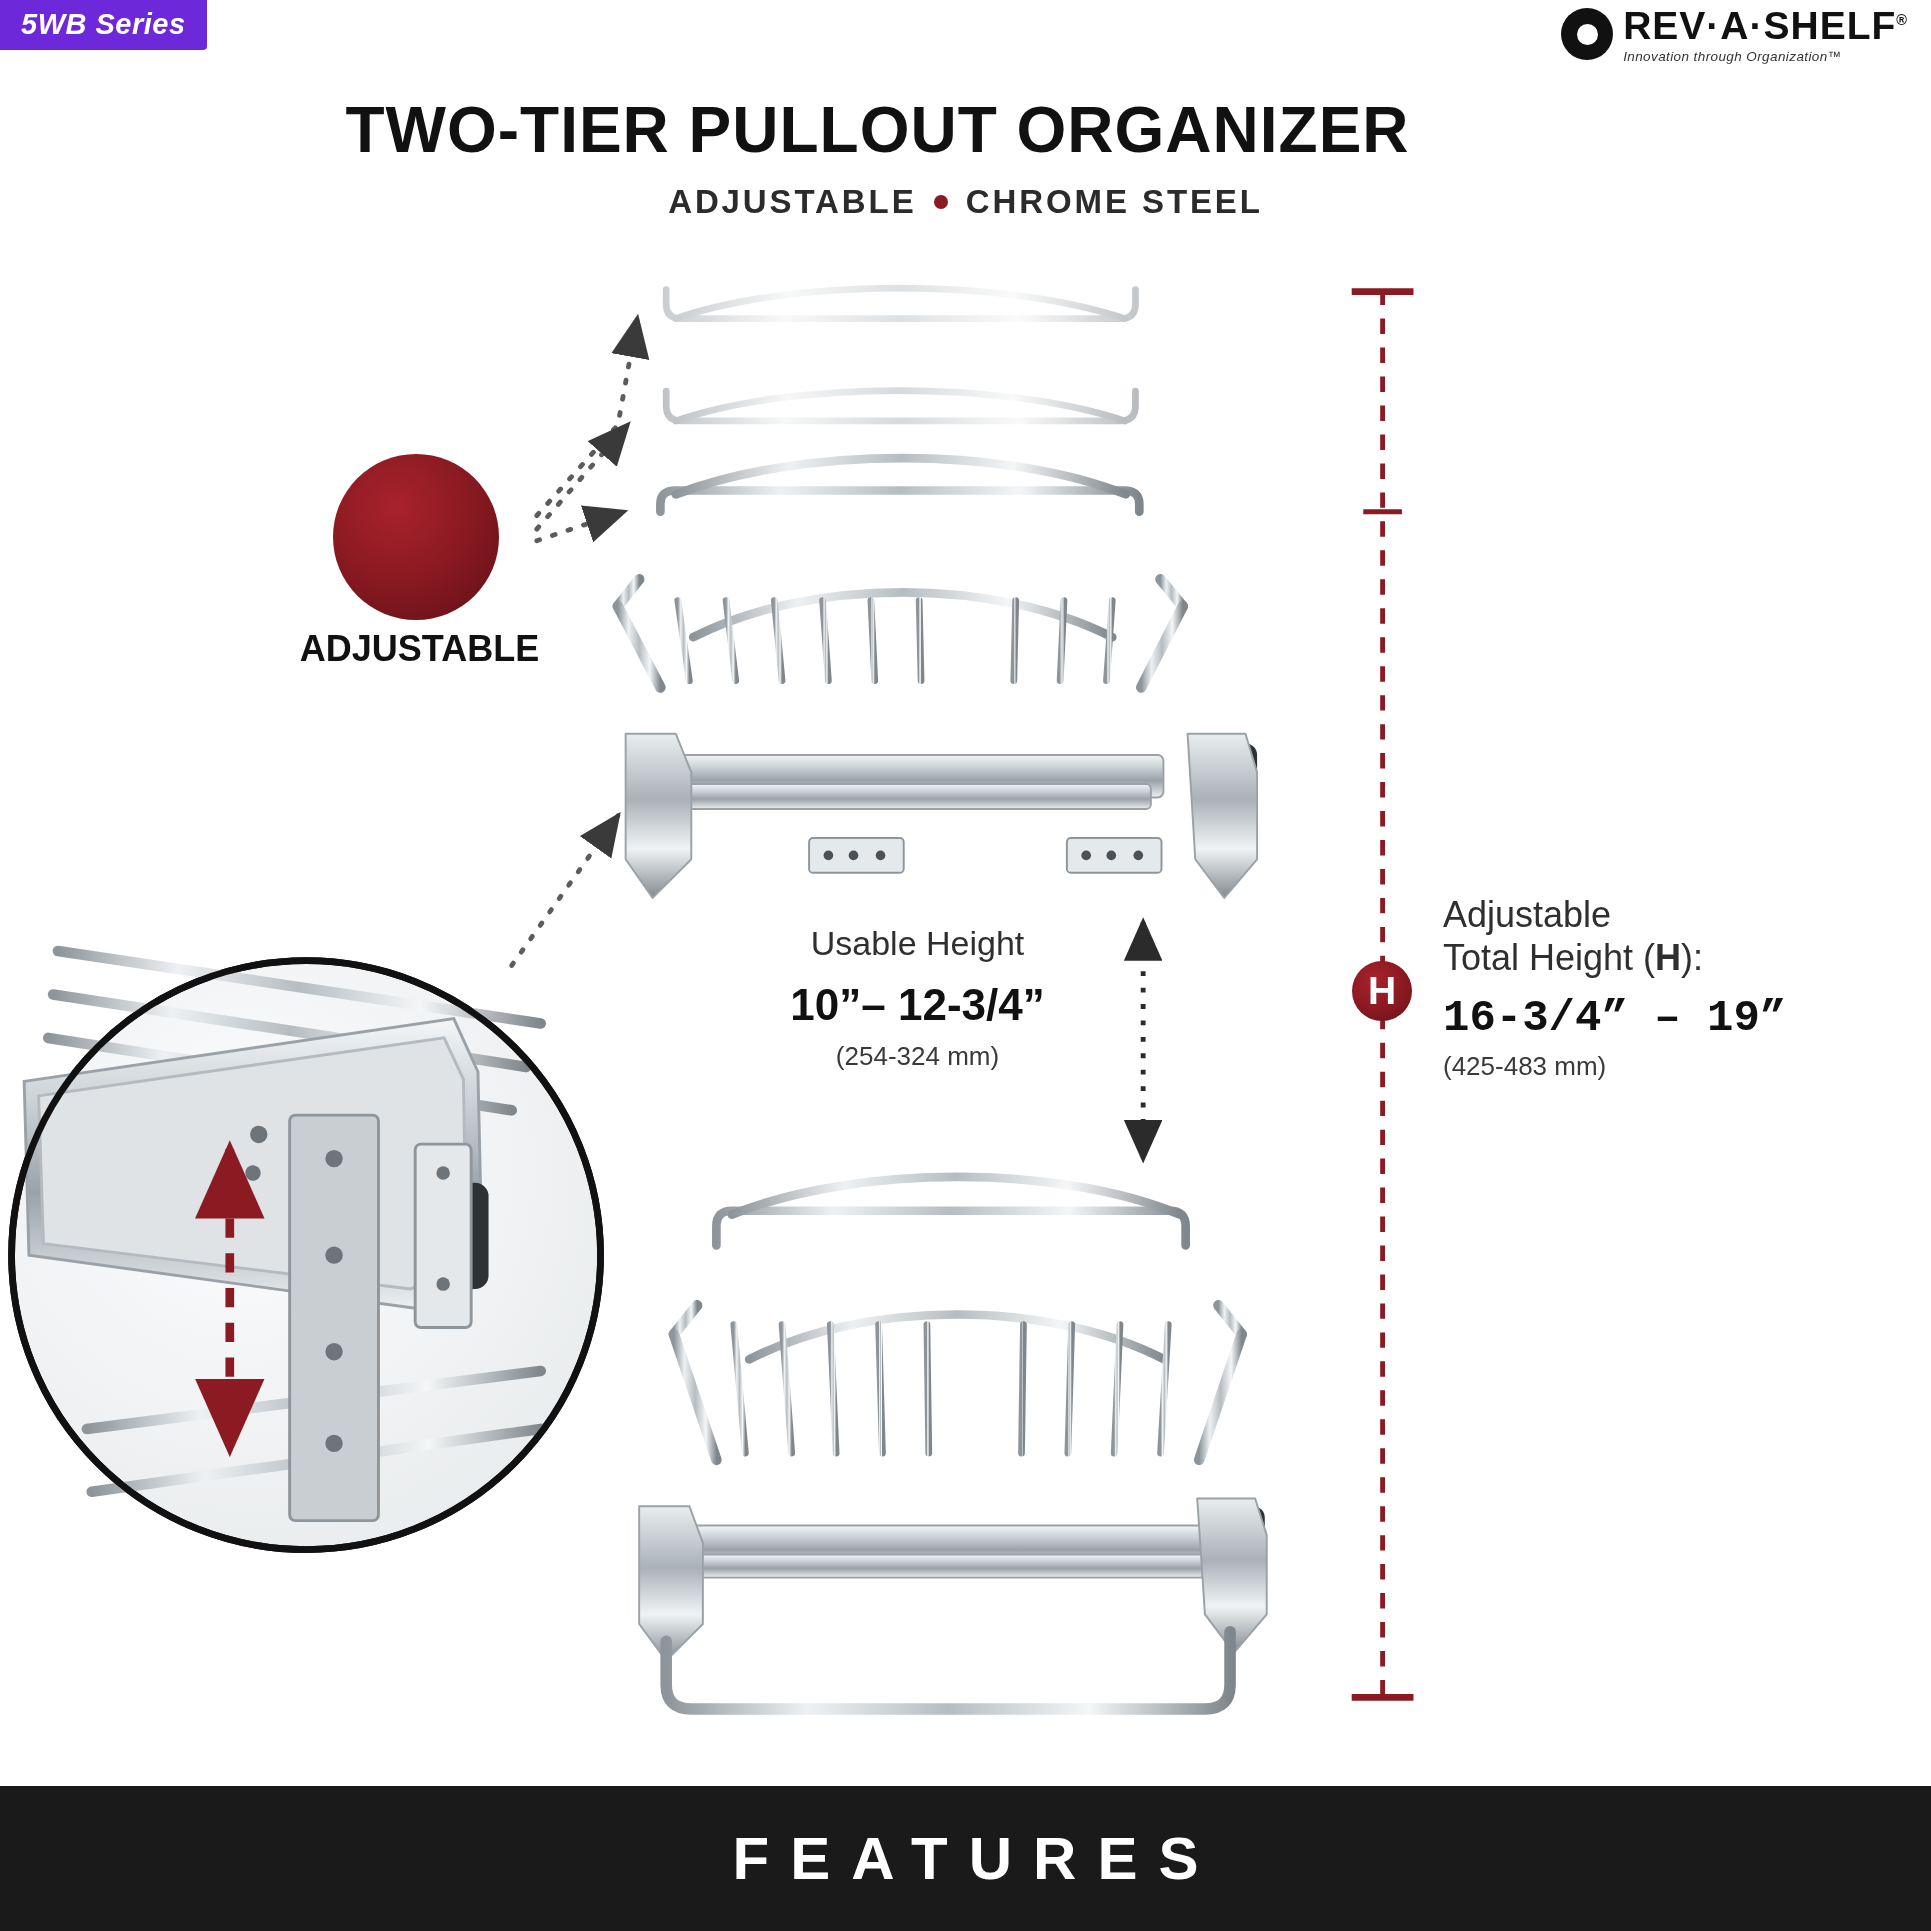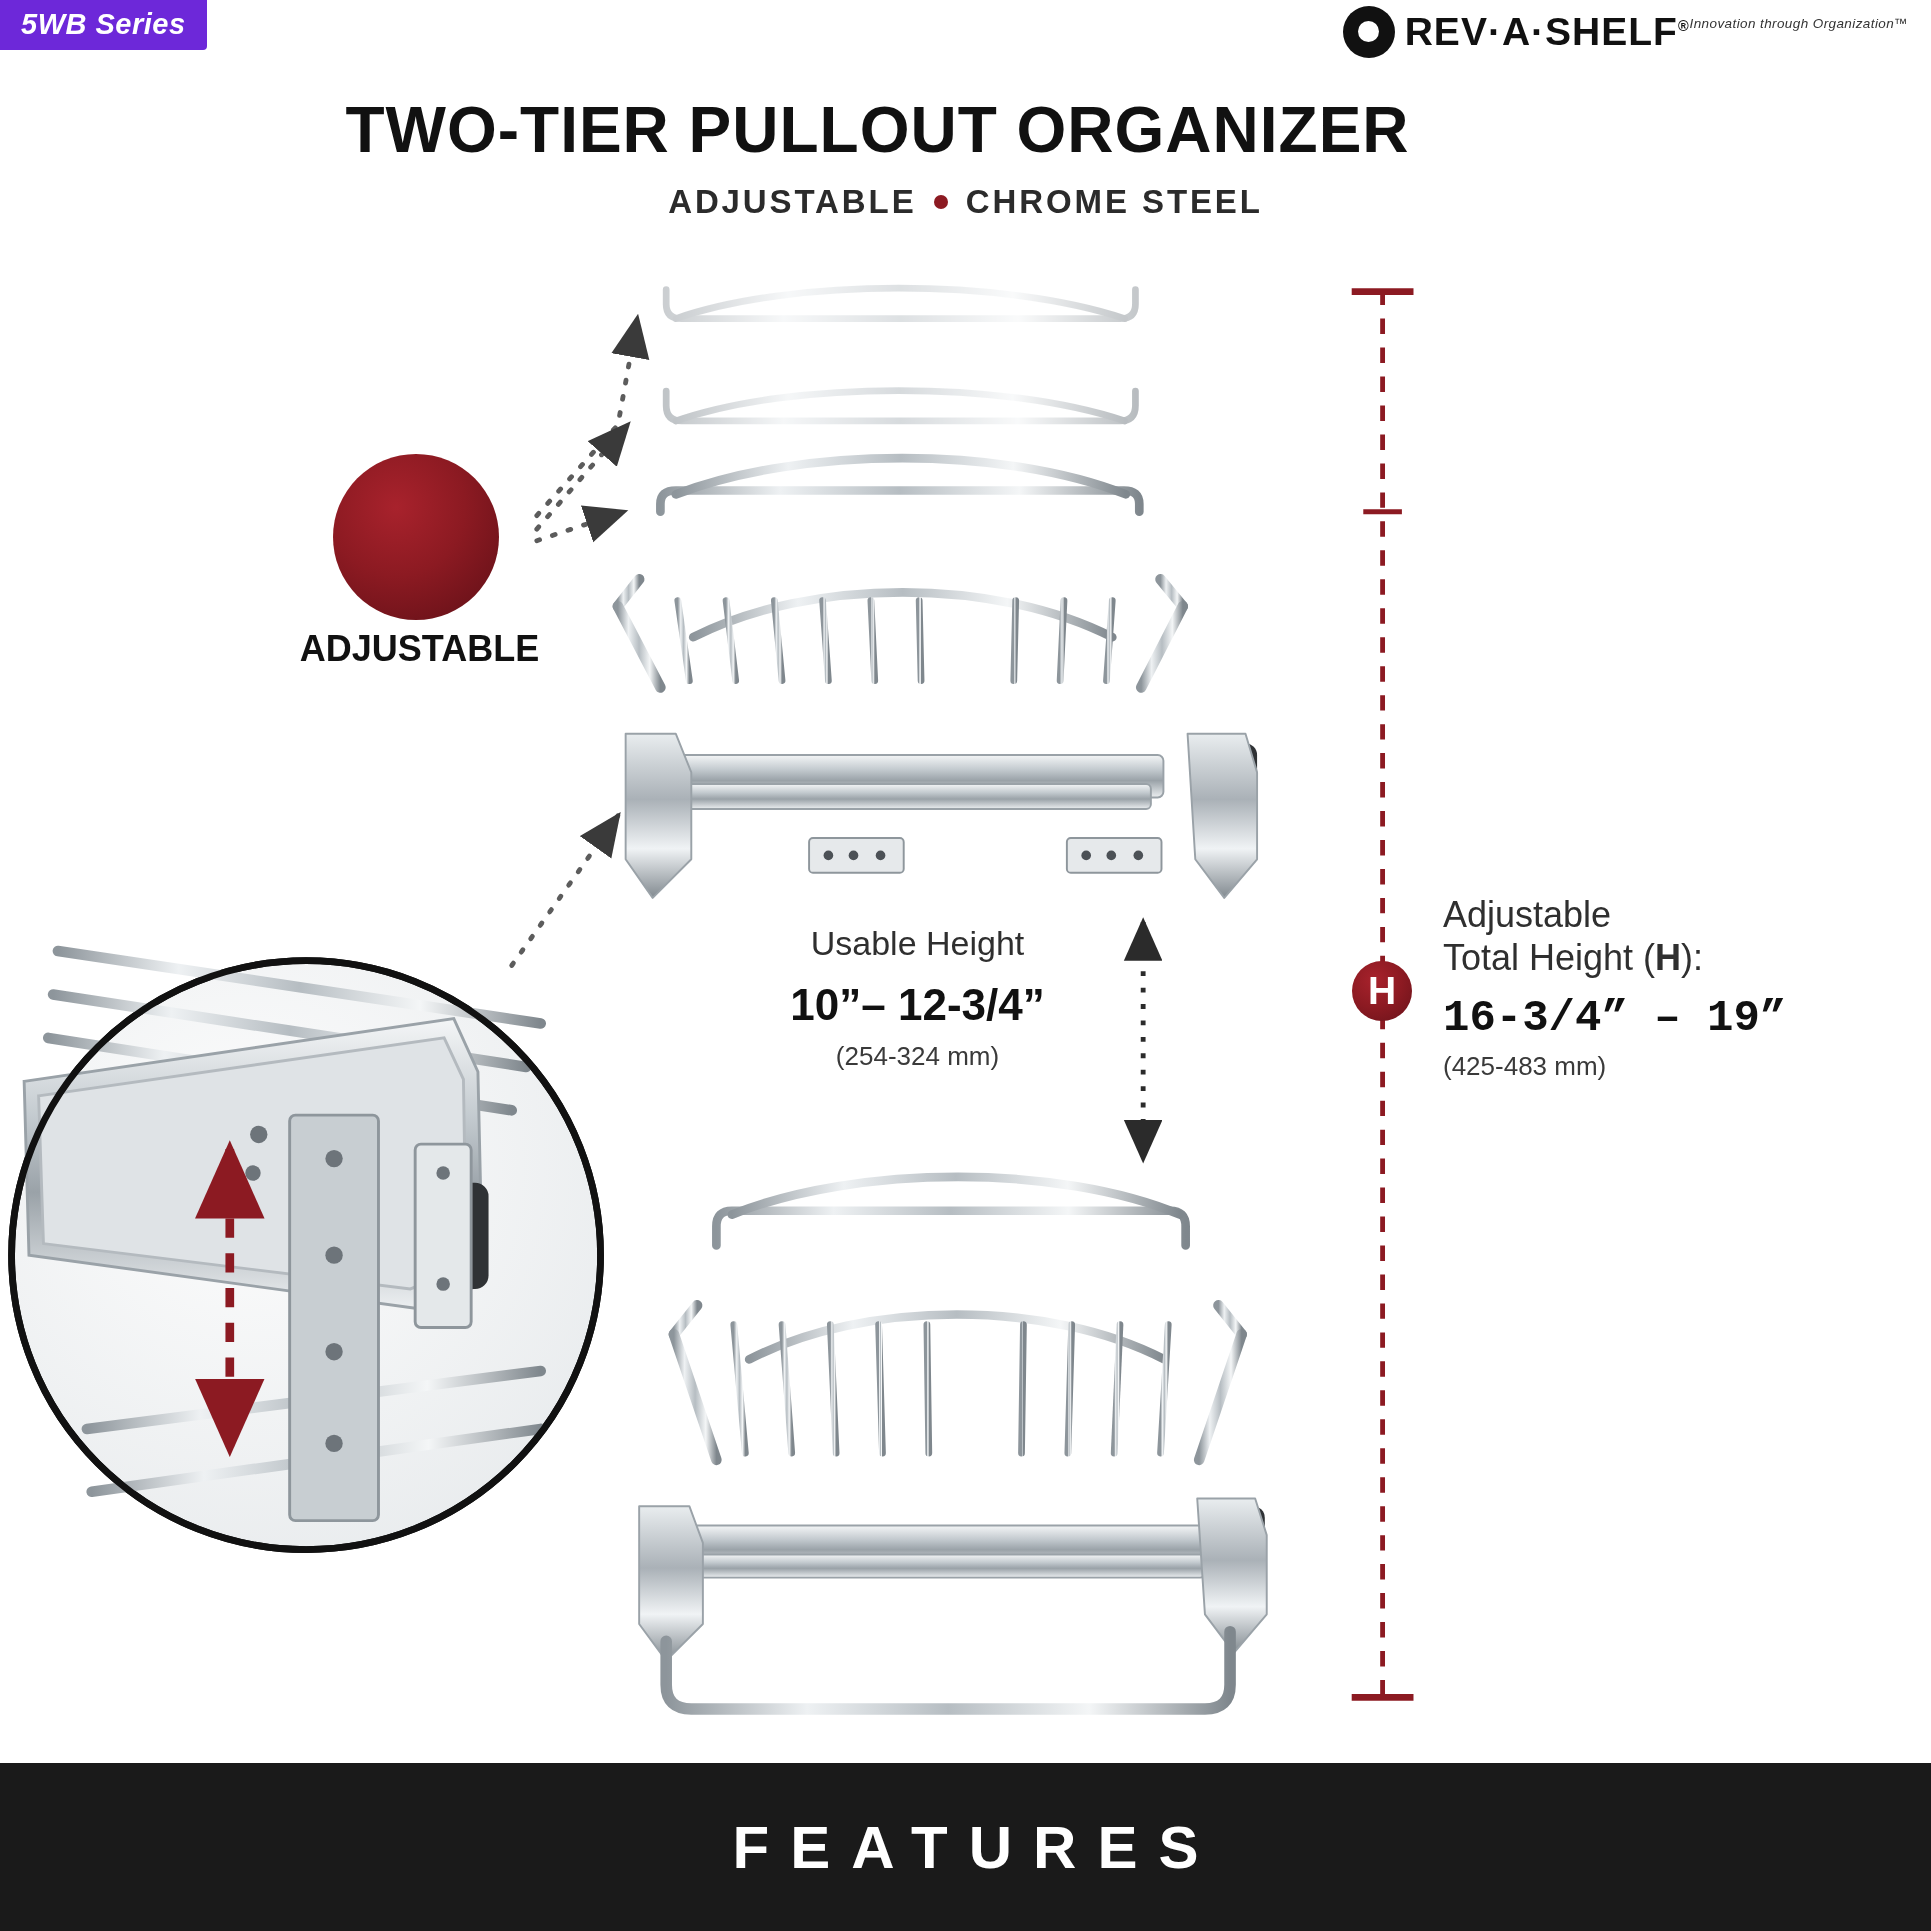--- a/index.html
+++ b/index.html
@@ -55,21 +55,21 @@
     top: 50%;
     width: 21px;
     height: 21px;
     margin-left: -10.6px;
     margin-top: -10.6px;
     border-radius: 50%;
     background: #ffffff;
   }
   .brand-text {
     display: flex;
-    flex-direction: row;
+    flex-direction: column;
     line-height: 1;
   }
   .brand-name {
     font-weight: bold;
     font-size: 39px;
     letter-spacing: 1px;
     color: #111111;
   }
   .brand-name sup {
     font-size: 14.5px;
@@ -206,21 +206,21 @@
     align-items: center;
     justify-content: center;
   }
 
   
   .footer {
     position: absolute;
     left: 0;
     bottom: 0;
     width: 1931px;
-    height: 168px;
+    height: 145px;
     background: #1a1a1a;
     color: #ffffff;
     display: flex;
     align-items: center;
     justify-content: center;
     font-size: 60px;
     font-weight: bold;
     letter-spacing: 21px;
     text-indent: 21px;
   }

